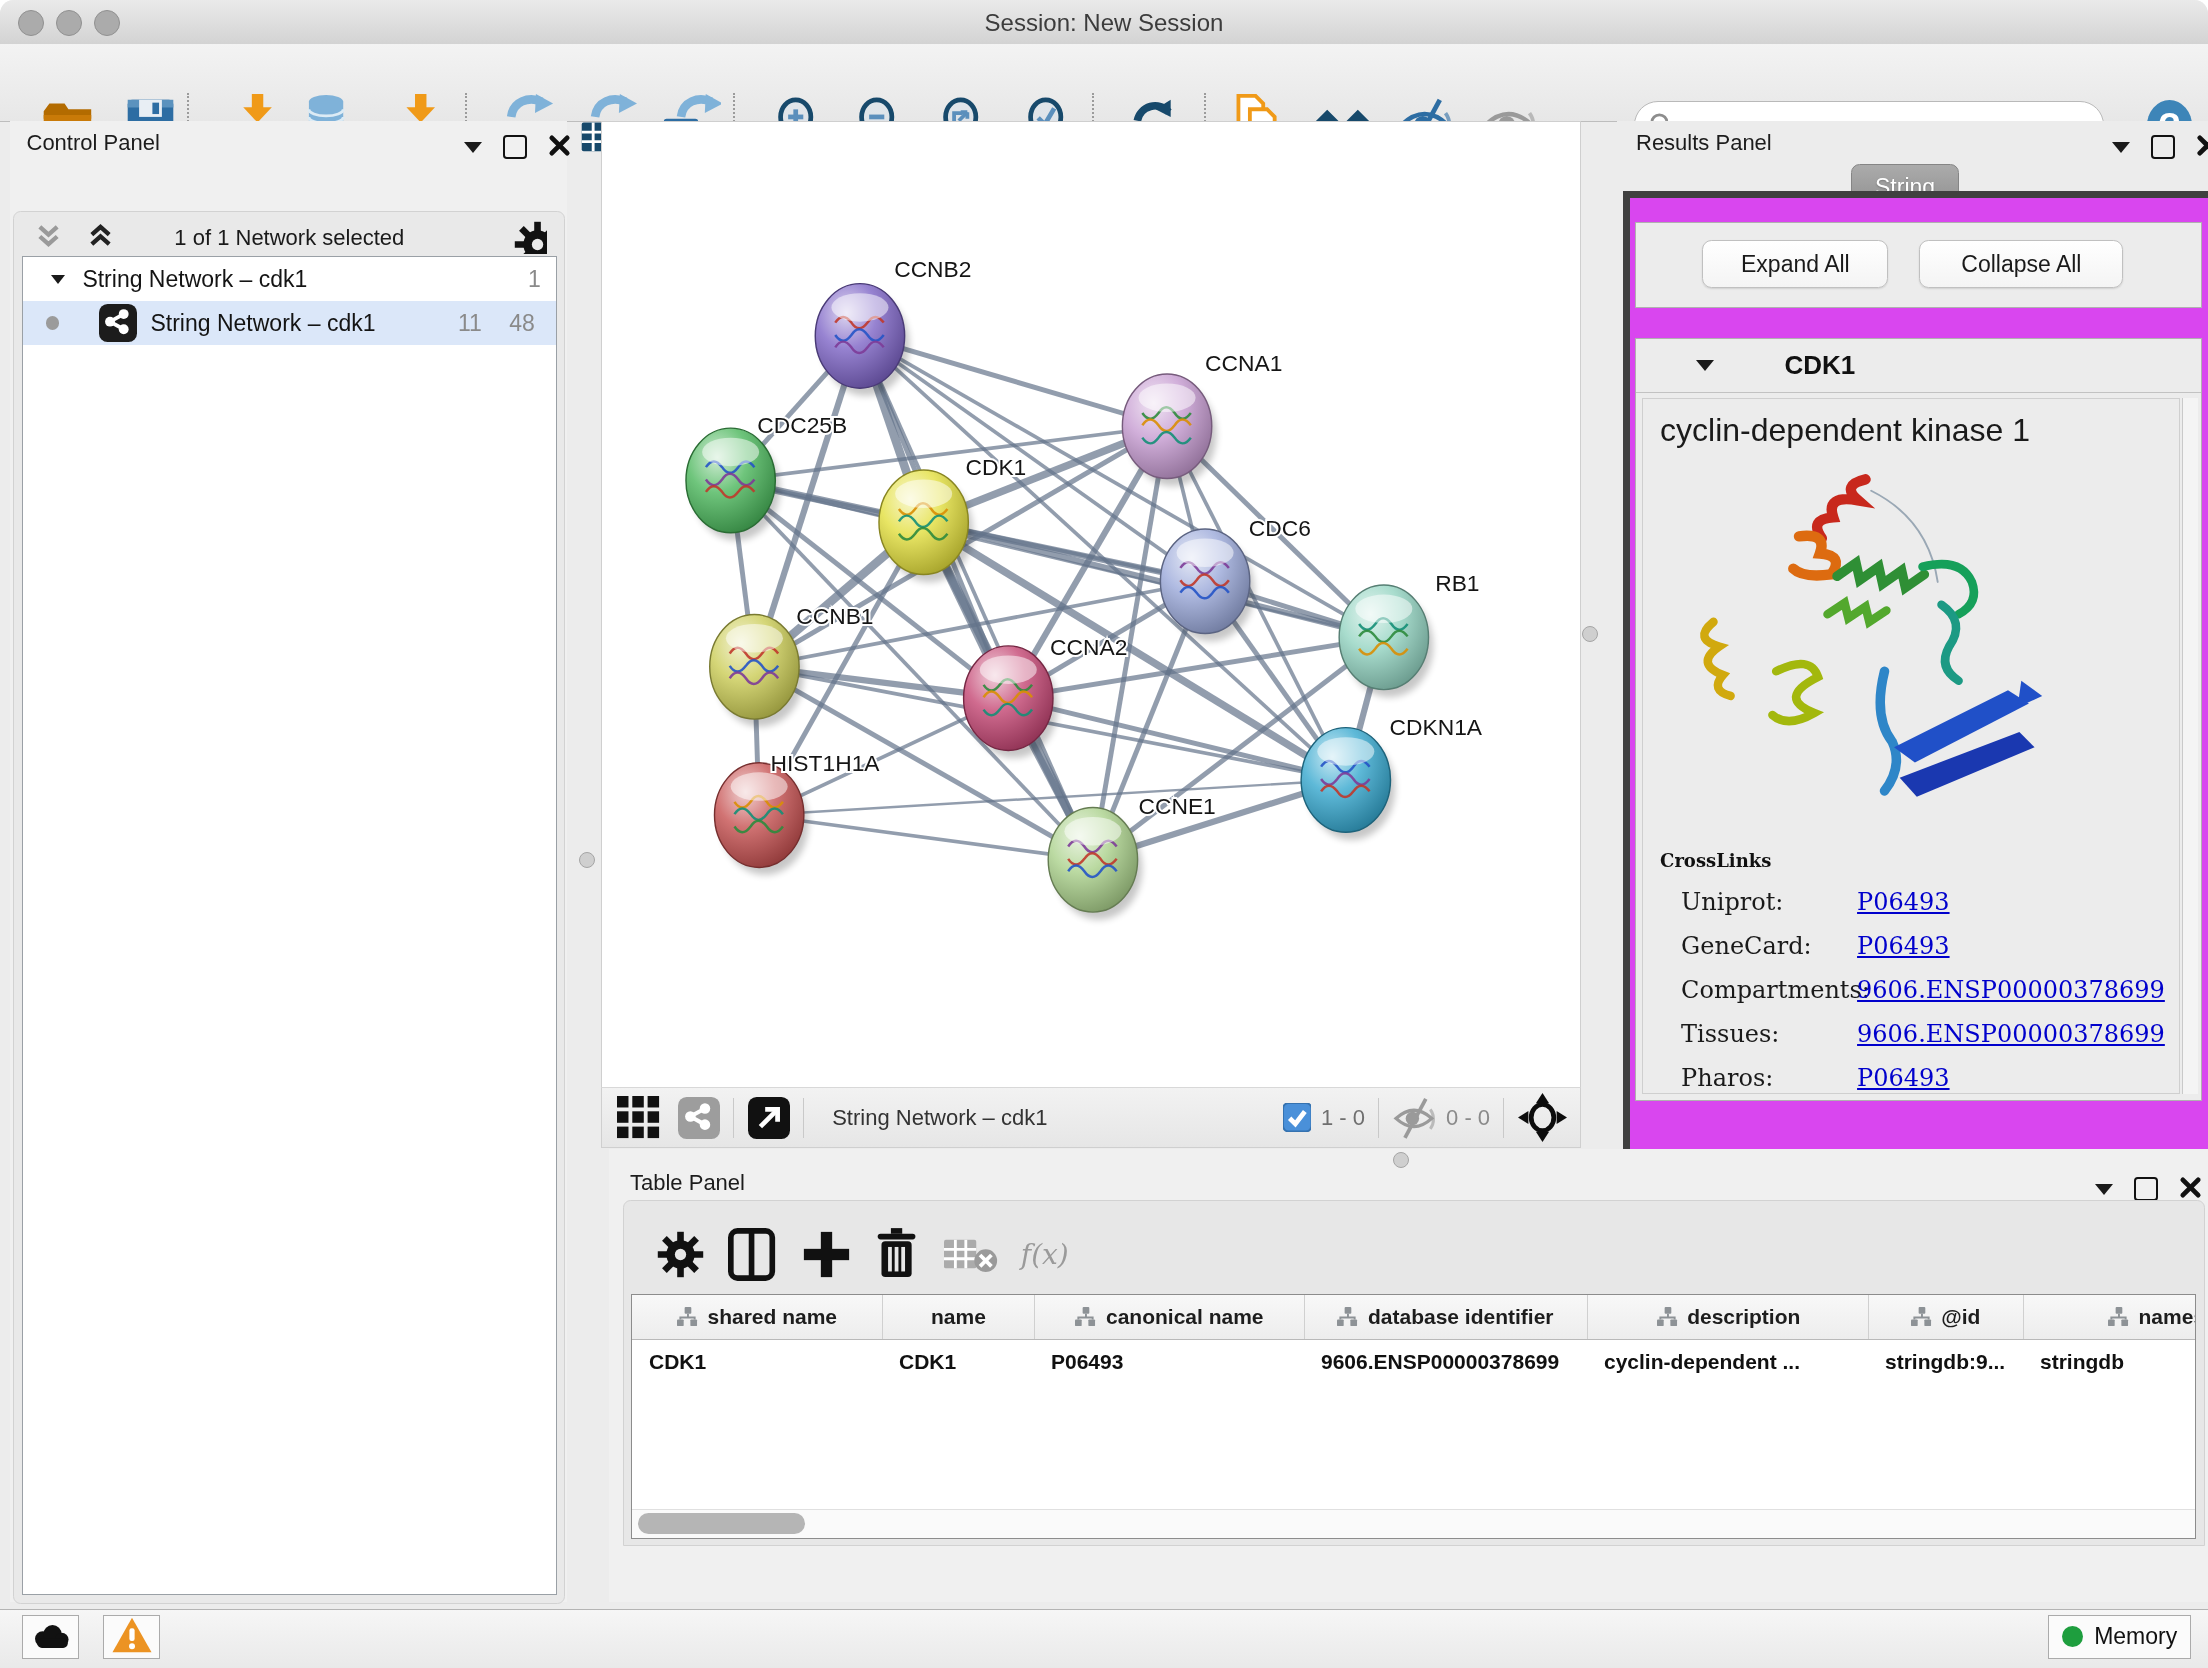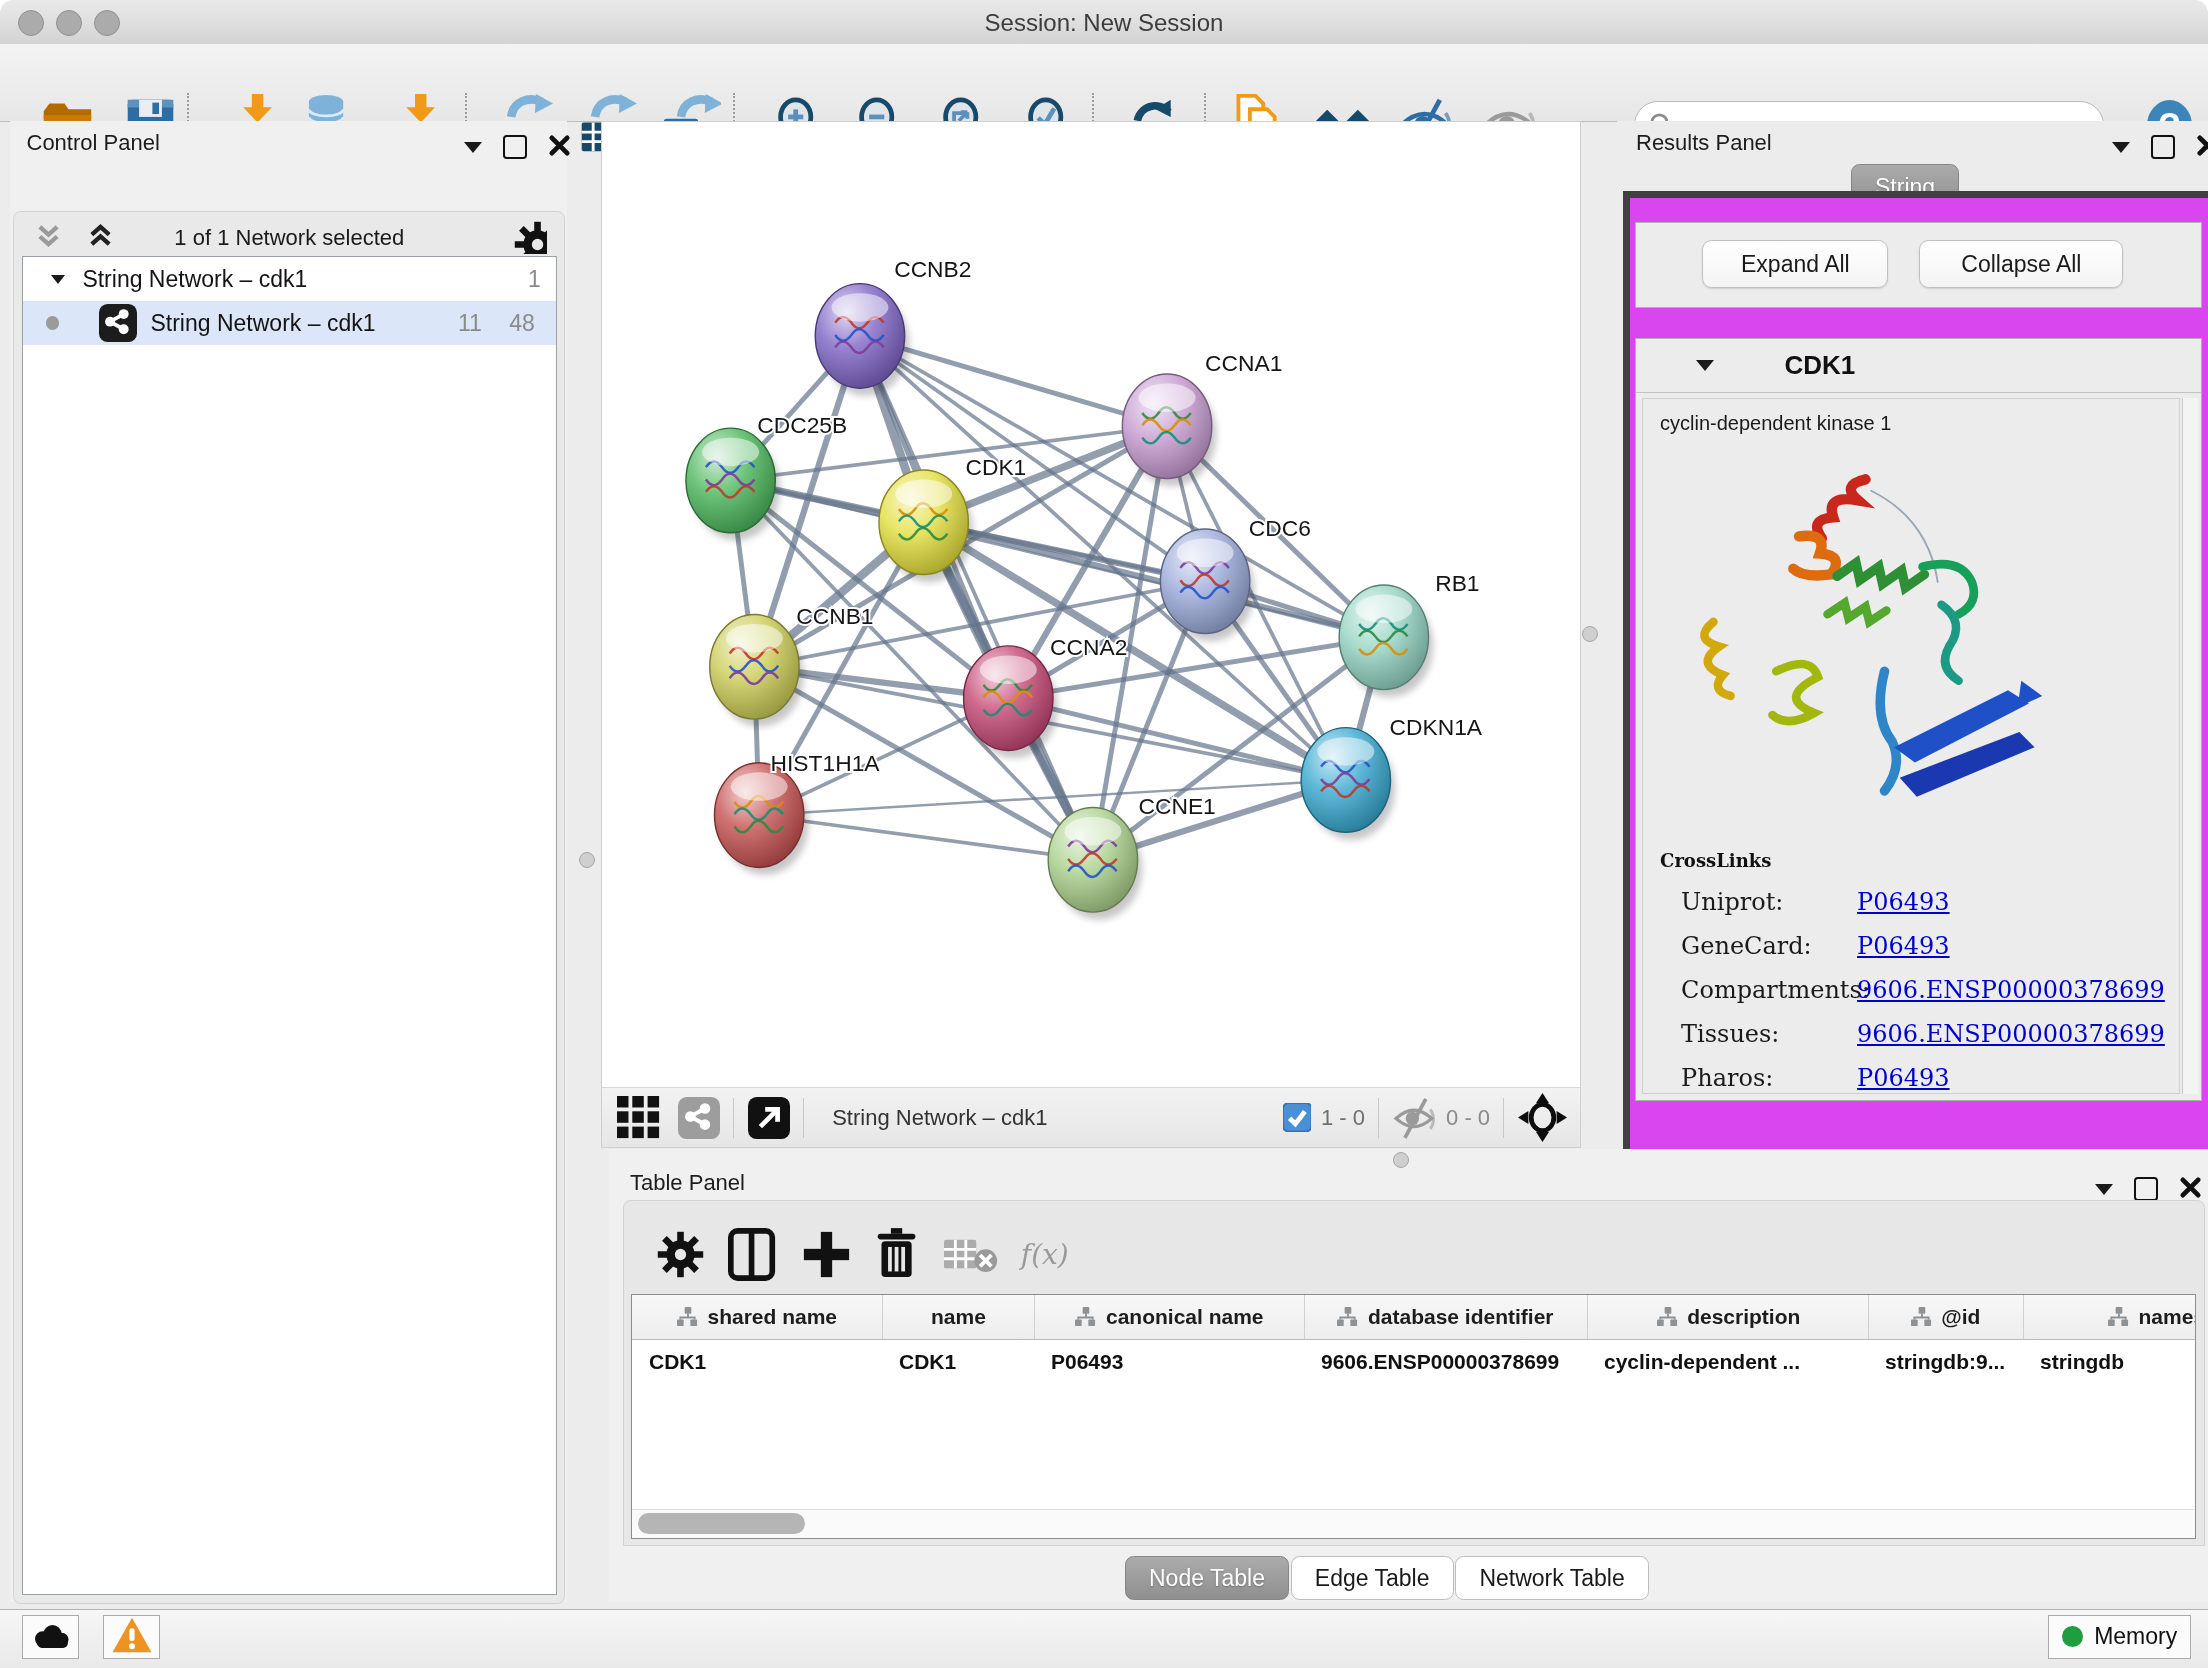--- a/index.html
+++ b/index.html
@@ -50,21 +50,21 @@
   .netcanvas{left:601px;top:121px;width:978px;height:966px;background:#fff;border:1px solid #cfcfcf;}
   .netbar{left:601px;top:1087px;width:978px;height:59px;background:linear-gradient(#f2f2f2,#e6e6e6);
           border:1px solid #cfcfcf;border-top:1px solid #d8d8d8;display:flex;align-items:center;}
   .netbar .vsep{width:0;height:40px;border-left:1.9px solid #c9c9c9;margin:0 13.3px;}
   .netbar-title{font-size:22px;color:#333;}
   
   .res-panel{left:1617px;top:121px;width:592px;height:1028px;background:#ececec;}
   .res-inner{position:absolute;left:5.7px;top:70px;width:580px;height:954px;background:#d946ef;
              border:7px solid #404040;}
   .res-box{position:absolute;background:#ececec;border:1.9px solid #b0b0b0;}
-  .entry-desc{font-size:20px;color:#1a1a1a;}
+  .entry-desc{font-size:32px;color:#1a1a1a;}
   .xl{font-family:"DejaVu Serif",serif;}
   .xl-link{color:#0000cc;text-decoration:underline;}
   .vscroll{position:absolute;width:15px;background:#f4f4f4;border-left:1px solid #c9c9c9;}
   
   .table-panel{left:609px;top:1149px;width:1600px;height:453px;background:#f0f0f0;}
   .tp-inner{position:absolute;left:14.3px;top:51px;width:1580px;height:344px;background:#e7e7e7;
             border:1px solid #d2d2d2;border-radius:7.6px 7.6px 0 0;}
   .tt-icon{position:absolute;top:23px;width:61px;height:61px;display:flex;align-items:center;justify-content:center;}
   .ntable{position:absolute;left:6.7px;top:93px;width:1563px;height:243px;background:#fff;
           border:1.9px solid #8c8c8c;overflow:hidden;font-weight:bold;}
@@ -923,25 +923,20 @@
           </div>
           <div class="td-cell" style="left: 0px; width: 250px;">CDK1</div>
           <div class="td-cell" style="left: 250px; width: 152px;">CDK1</div>
           <div class="td-cell" style="left: 402px; width: 270px;">P06493</div>
           <div class="td-cell" style="left: 672px; width: 282px;">9606.ENSP00000378699</div>
           <div class="td-cell" style="left: 955px; width: 282px;">cyclin-dependent ...</div>
           <div class="td-cell" style="left: 1236px; width: 154px;">stringdb:9...</div>
           <div class="td-cell" style="left: 1391px; width: 314px;">stringdb</div>
         </div>
     </div>
-    <div class="bottom-tabs" id="table-tabs">
-        <div class="tab sel">Node Table</div>
-        <div class="tab">Edge Table</div>
-        <div class="tab">Network Table</div>
-      </div>
   </div>
 
   <div class="abs statusbar">
     <div class="sb-btn" style="left:22px;width:55px">
       <span>
         <svg width="44" height="32" viewBox="0 0 56 42">
             <g fill="#111">
               <circle cx="17" cy="26" r="10"></circle>
               <circle cx="30" cy="20" r="12"></circle>
               <circle cx="42" cy="27" r="9"></circle>

